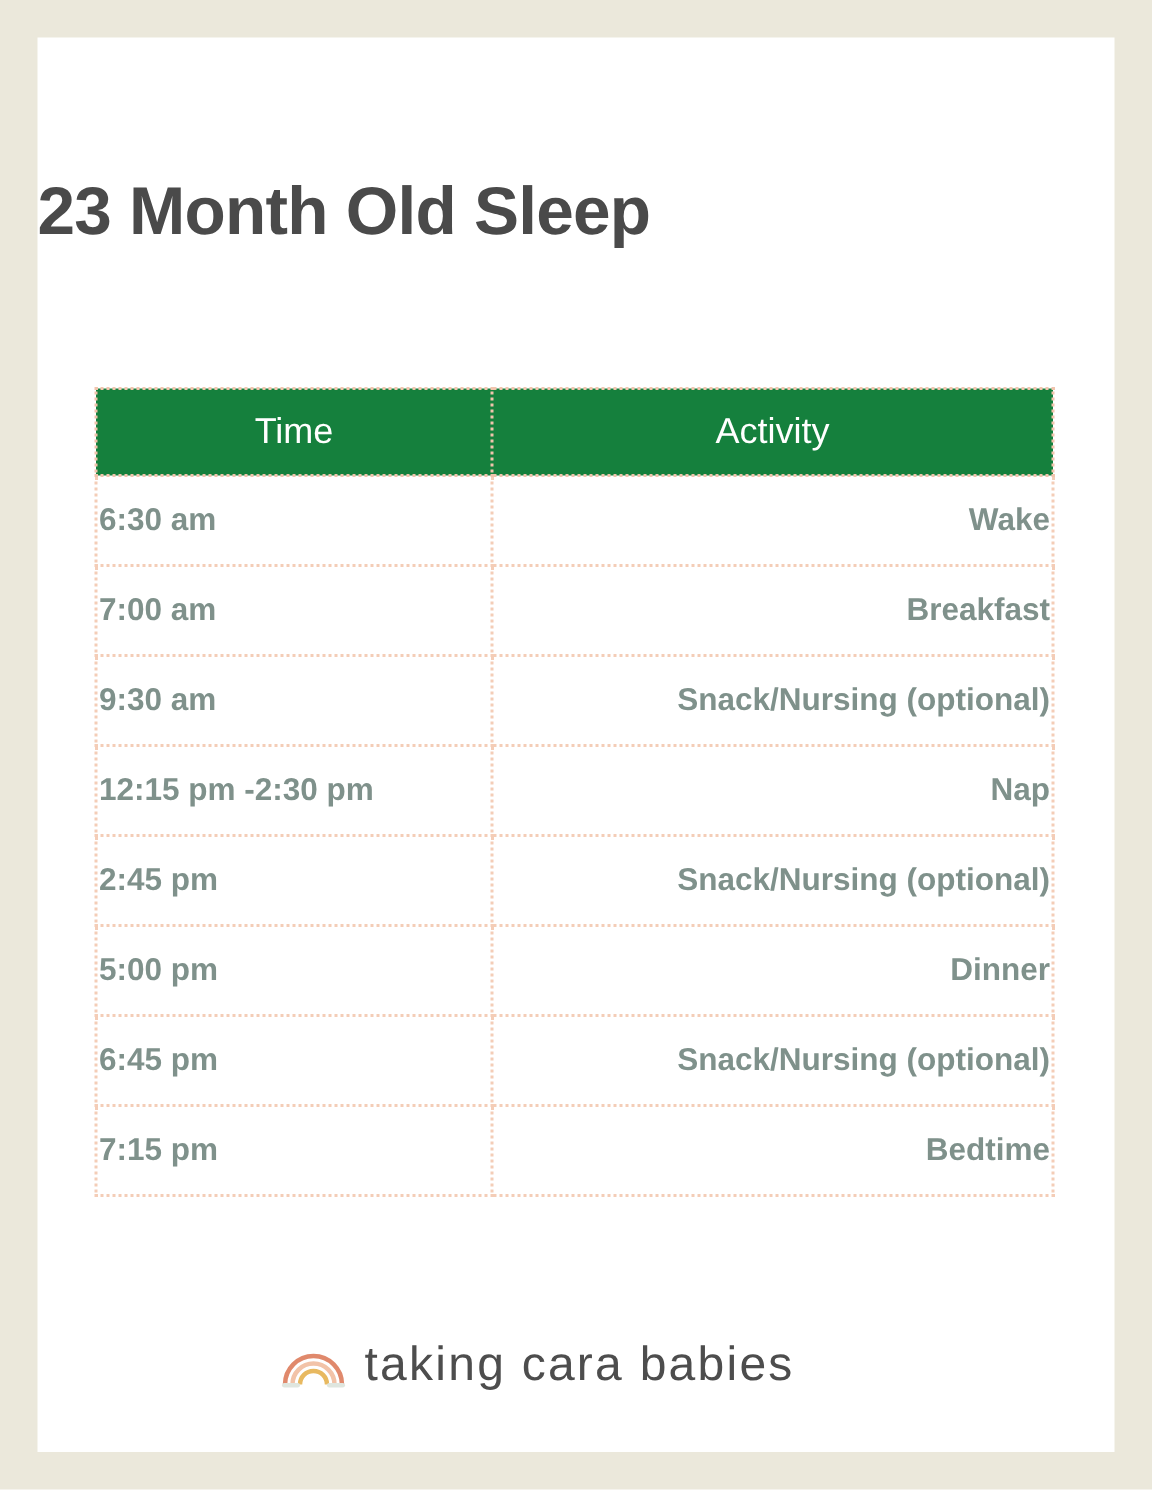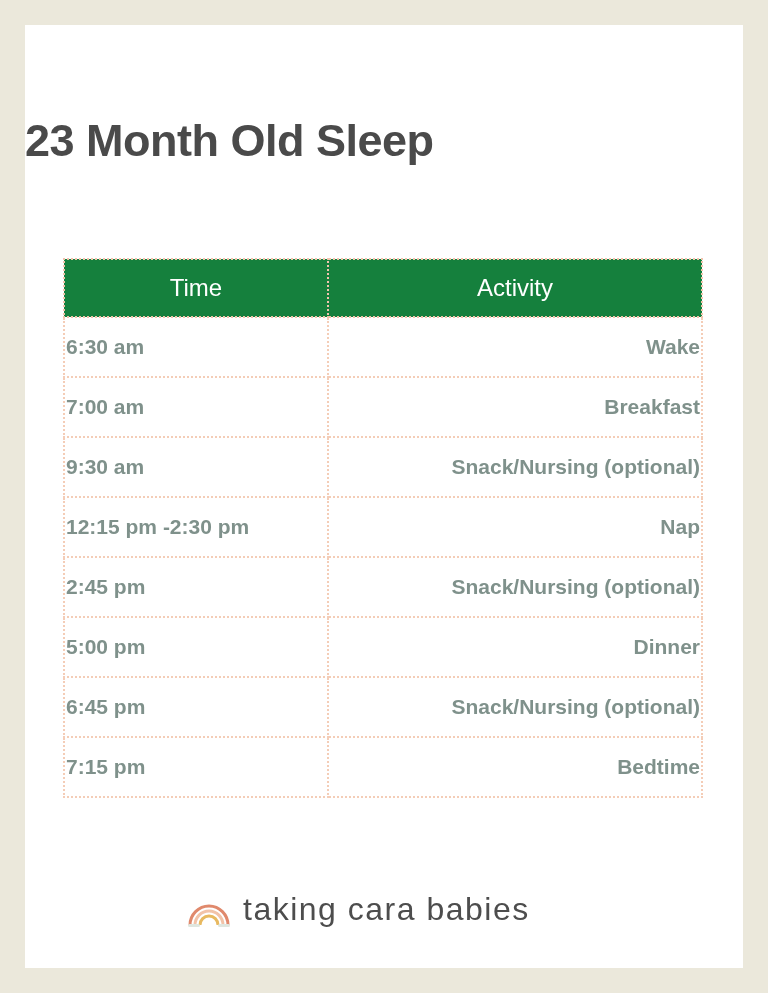--- a/index.html
+++ b/index.html
@@ -46,21 +46,21 @@
     font-weight: bold;
     font-size: 21px;
     color: #7f918b;
     border: 2px dotted #f4cdb7;
   }
   .table td.time { text-align: left; padding-right: 26px; width: 235px; }
   .table td.act  { text-align: right; padding-left: 26px; }
   .logo {
     position: absolute;
     left: 162px; top: 866px;
-    display: flex; align-items: flex-end;
+    display: flex; align-items: center;
   }
   .logo-text {
     font-size: 32px;
     color: #4d4d4d;
     letter-spacing: 1.5px;
     margin-left: 12px;
   }
 </style>
 </head>
 <body>

